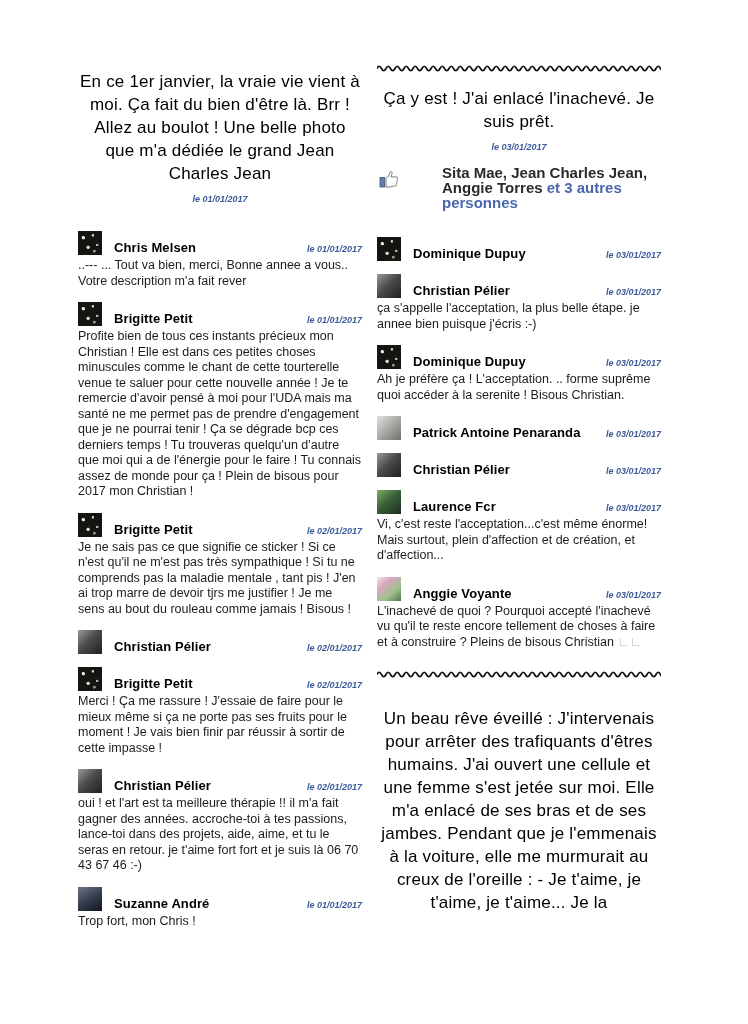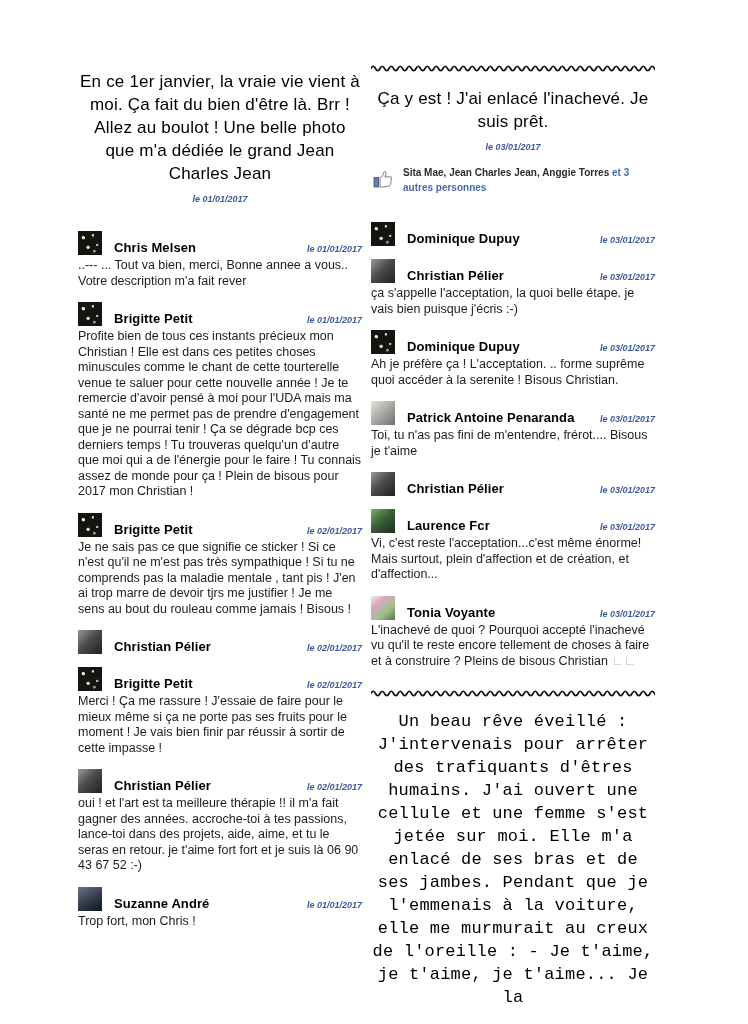--- a/index.html
+++ b/index.html
@@ -2,41 +2,41 @@
 <html><head>
 <meta charset="utf-8">
 <style>
   html,body{margin:0;padding:0;}
   body{
     width:748px;height:1024px;background:#ffffff;position:relative;
     font-family:"Liberation Sans","DejaVu Sans",sans-serif;
     color:#1a1a1a;overflow:hidden;
   }
   .page{position:relative;width:748px;height:1024px;}
-  .cols{display:flex;padding:64px 100px 0 78px;gap:9px;}
+  .cols{display:flex;padding:64px 100px 0 78px;gap:15px;}
   .col{width:284px;flex:none;}
 
   
   .post-text{
     font-size:17px;line-height:23px;text-align:center;color:#000;
     letter-spacing:.2px;
   }
   .post-date{
     margin-top:9px;text-align:center;
     font-size:9px;font-weight:bold;font-style:italic;color:#3b5998;
   }
 
   
   .wave{display:block;width:100%;height:8px;}
   .wave path{fill:none;stroke:#111;stroke-width:1.7;}
 
   
   .likes{display:flex;margin-top:13px;align-items:flex-start;}
   .like-icon{flex:none;margin:4px 8px 0 2px;}
-  .likes-text{font-size:10px;font-weight:bold;line-height:15px;color:#2b2b2b;}
+  .likes-text{font-size:15px;font-weight:bold;line-height:15px;color:#2b2b2b;margin-left:33px;}
   .likes-text .others{color:#4a66ad;}
 
   
   .comment{margin-top:13px;}
   .c-head{display:flex;align-items:flex-end;}
   .av{width:24px;height:24px;flex:none;margin-right:12px;}
   .av-bw{background:#141410;background-image:
      radial-gradient(circle at 22% 28%,#e9e5d6 0 1.4px,transparent 2px),
      radial-gradient(circle at 62% 18%,#cfc9b6 0 1px,transparent 1.6px),
      radial-gradient(circle at 42% 68%,#d9d6c9 0 1.4px,transparent 2px),
@@ -50,21 +50,21 @@
   .av-multi{background:linear-gradient(140deg,#f3e9ef 0%,#d8a7c0 30%,#9fc08b 65%,#54744e 100%);}
   .c-name{font-size:13px;font-weight:bold;color:#000;letter-spacing:.1px;}
   .c-date{margin-left:auto;font-size:9px;font-weight:bold;font-style:italic;color:#3b5998;padding-bottom:1px;}
   .c-text{margin-top:3px;font-size:12.5px;line-height:15.5px;color:#1c1c1c;}
   .glyph-gray{color:#b9b9b9;}
 
   .mt-left-post{margin-top:6px;}
   .mt-post1{margin-top:15px;}
   .mt-first-comment{margin-top:27px;}
   .mt-wave2{margin-top:20px;}
-  .mt-post2{margin-top:13px;font-family:Liberation Mono, monospace;}
+  .mt-post2{margin-top:29px;}
 
   .page-number{
     position:absolute;left:0;right:0;top:990px;text-align:center;
     font-size:9.5px;font-weight:normal;color:#3b5998;margin-top:44px;
   }
 </style>
 </head>
 <body>
 
 <div class="page">
@@ -117,21 +117,21 @@
         </div>
         <div class="c-text">Merci ! Ça me rassure ! J'essaie de faire pour le mieux même si ça ne porte pas ses fruits pour le moment ! Je vais bien finir par réussir à sortir de cette impasse !</div>
       </div>
 
       <div class="comment">
         <div class="c-head">
           <div class="av av-gray"></div>
           <div class="c-name">Christian Pélier</div>
           <div class="c-date">le 02/01/2017</div>
         </div>
-        <div class="c-text">oui ! et l'art est ta meilleure thérapie !! il m'a fait gagner des années. accroche-toi à tes passions, lance-toi dans des projets, aide, aime, et tu le seras en retour. je t'aime fort fort et je suis là 06 90 43 67 52 :-)</div>
+        <div class="c-text">oui ! et l'art est ta meilleure thérapie !! il m'a fait gagner des années. accroche-toi à tes passions, lance-toi dans des projets, aide, aime, et tu le seras en retour. je t'aime fort fort et je suis là 06 70 43 67 46 :-)</div>
       </div>
 
       <div class="comment">
         <div class="c-head">
           <div class="av av-slate"></div>
           <div class="c-name">Suzanne André</div>
           <div class="c-date">le 01/01/2017</div>
         </div>
         <div class="c-text">Trop fort, mon Chris !</div>
       </div>
@@ -162,39 +162,38 @@
           <div class="c-date">le 03/01/2017</div>
         </div>
       </div>
 
       <div class="comment">
         <div class="c-head">
           <div class="av av-gray"></div>
           <div class="c-name">Christian Pélier</div>
           <div class="c-date">le 03/01/2017</div>
         </div>
-        <div class="c-text">ça s'appelle l'acceptation, la quoi belle étape. je vais bien puisque j'écris :-)</div>
+        <div class="c-text">ça s'appelle l'acceptation, la plus belle étape. je annee bien puisque j'écris :-)</div>
       </div>
 
       <div class="comment">
         <div class="c-head">
           <div class="av av-bw"></div>
           <div class="c-name">Dominique Dupuy</div>
           <div class="c-date">le 03/01/2017</div>
         </div>
         <div class="c-text">Ah je préfère ça ! L'acceptation. .. forme suprême quoi accéder à la serenite ! Bisous Christian.</div>
       </div>
 
       <div class="comment">
         <div class="c-head">
           <div class="av av-light"></div>
           <div class="c-name">Patrick Antoine Penaranda</div>
           <div class="c-date">le 03/01/2017</div>
         </div>
-        <div class="c-text">Toi, tu n'as pas fini de m'entendre, frérot.... Bisous je t'aime</div>
       </div>
 
       <div class="comment">
         <div class="c-head">
           <div class="av av-gray"></div>
           <div class="c-name">Christian Pélier</div>
           <div class="c-date">le 03/01/2017</div>
         </div>
       </div>
 
@@ -203,21 +202,21 @@
           <div class="av av-green"></div>
           <div class="c-name">Laurence Fcr</div>
           <div class="c-date">le 03/01/2017</div>
         </div>
         <div class="c-text">Vi, c'est reste l'acceptation...c'est même énorme! Mais surtout, plein d'affection et de création, et d'affection...</div>
       </div>
 
       <div class="comment">
         <div class="c-head">
           <div class="av av-multi"></div>
-          <div class="c-name">Tonia Voyante</div>
+          <div class="c-name">Anggie Voyante</div>
           <div class="c-date">le 03/01/2017</div>
         </div>
         <div class="c-text"><span>L'inachevé de quoi ? Pourquoi accepté l'inachevé vu qu'il te reste encore tellement de choses à faire et à construire ? Pleins de bisous Christian </span><span class="glyph-gray">∟∟</span></div>
       </div>
 
       <svg class="wave mt-wave2" viewBox="0 0 284 8" preserveAspectRatio="none">
           <path d="M0,4.5 q2.25,-4.5 4.5,0 q2.25,4.5 4.5,0 q2.25,-4.5 4.5,0 q2.25,4.5 4.5,0 q2.25,-4.5 4.5,0 q2.25,4.5 4.5,0 q2.25,-4.5 4.5,0 q2.25,4.5 4.5,0 q2.25,-4.5 4.5,0 q2.25,4.5 4.5,0 q2.25,-4.5 4.5,0 q2.25,4.5 4.5,0 q2.25,-4.5 4.5,0 q2.25,4.5 4.5,0 q2.25,-4.5 4.5,0 q2.25,4.5 4.5,0 q2.25,-4.5 4.5,0 q2.25,4.5 4.5,0 q2.25,-4.5 4.5,0 q2.25,4.5 4.5,0 q2.25,-4.5 4.5,0 q2.25,4.5 4.5,0 q2.25,-4.5 4.5,0 q2.25,4.5 4.5,0 q2.25,-4.5 4.5,0 q2.25,4.5 4.5,0 q2.25,-4.5 4.5,0 q2.25,4.5 4.5,0 q2.25,-4.5 4.5,0 q2.25,4.5 4.5,0 q2.25,-4.5 4.5,0 q2.25,4.5 4.5,0 q2.25,-4.5 4.5,0 q2.25,4.5 4.5,0 q2.25,-4.5 4.5,0 q2.25,4.5 4.5,0 q2.25,-4.5 4.5,0 q2.25,4.5 4.5,0 q2.25,-4.5 4.5,0 q2.25,4.5 4.5,0 q2.25,-4.5 4.5,0 q2.25,4.5 4.5,0 q2.25,-4.5 4.5,0 q2.25,4.5 4.5,0 q2.25,-4.5 4.5,0 q2.25,4.5 4.5,0 q2.25,-4.5 4.5,0 q2.25,4.5 4.5,0 q2.25,-4.5 4.5,0 q2.25,4.5 4.5,0 q2.25,-4.5 4.5,0 q2.25,4.5 4.5,0 q2.25,-4.5 4.5,0 q2.25,4.5 4.5,0 q2.25,-4.5 4.5,0 q2.25,4.5 4.5,0 q2.25,-4.5 4.5,0 q2.25,4.5 4.5,0 q2.25,-4.5 4.5,0 q2.25,4.5 4.5,0 q2.25,-4.5 4.5,0 q2.25,4.5 4.5,0 q2.25,-4.5 4.5,0 q2.25,4.5 4.5,0"></path>
         </svg>
 
       <div class="post-text mt-post2">Un beau rêve éveillé : J'intervenais pour arrêter des trafiquants d'êtres humains. J'ai ouvert une cellule et une femme s'est jetée sur moi. Elle m'a enlacé de ses bras et de ses jambes. Pendant que je l'emmenais à la voiture, elle me murmurait au creux de l'oreille : - Je t'aime, je t'aime, je t'aime... Je la</div>

